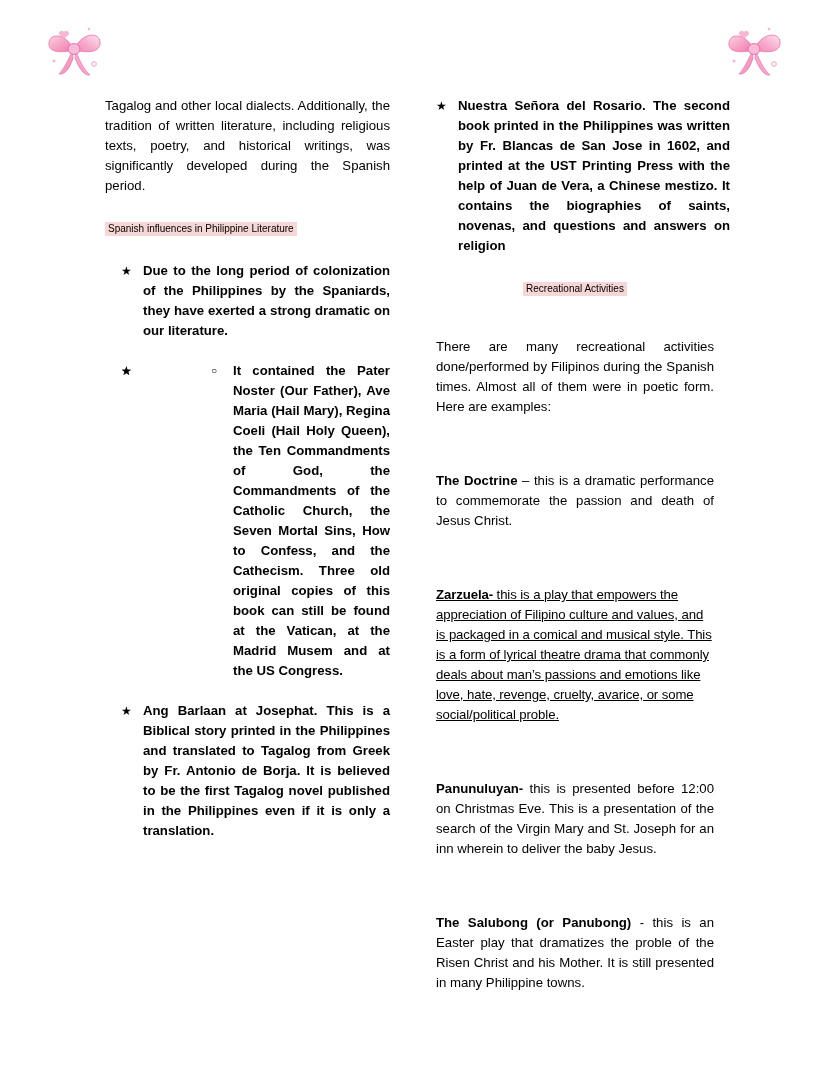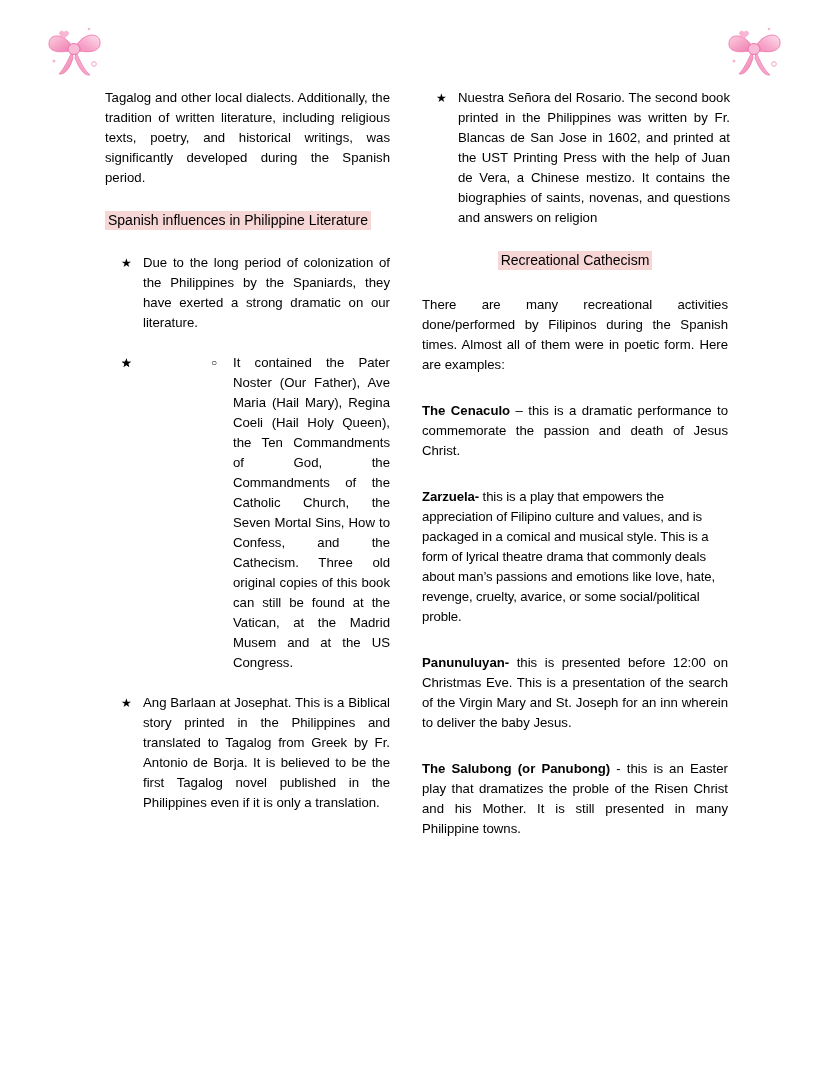--- a/index.html
+++ b/index.html
@@ -26,21 +26,21 @@
     height: 60px;
     pointer-events: none;
   }
   .bow-left  { left: 42px;  top: 20px; }
   .bow-right { left: 722px; top: 20px; }
 
   
   .columns {
     position: absolute;
     left: 0;
-    top: 88px;
+    top: 96px;
     width: 828px;
     display: flex;
     flex-direction: row;
   }
   .col {
     box-sizing: border-box;
   }
   .col-left {
     width: 420px;
     padding-left: 105px;
@@ -62,21 +62,21 @@
     margin: 0 0 0 0;
     text-align: justify;
     text-justify: inter-word;
   }
   .spacer-md { height: 22px; }
 
   
   .hl-heading {
     display: inline;
     background: #f7d6d6;
-    font-size: 14px;
+    font-size: 10px;
     line-height: 20px;
     color: #000000;
     padding: 1px 3px 2px 3px;
     box-decoration-break: clone;
     -webkit-box-decoration-break: clone;
   }
   .heading-block { margin: 0; }
   .heading-block.center { text-align: center; }
 
   
@@ -94,21 +94,21 @@
   }
   ul.star-list > li:last-child { margin-bottom: 0; }
   ul.star-list > li > .star-glyph {
     position: absolute;
     left: 16px;
     top: 0px;
     font-size: 12px;
     line-height: 20px;
     color: #000000;
   }
-  .li-text { display: block; }
+  .li-text { display: block; font-weight: bold; }
 
   
   ul.sub-list {
     list-style: none;
     margin: 0;
     padding: 0;
   }
   ul.sub-list > li {
     position: relative;
     padding-left: 90px;
@@ -119,25 +119,26 @@
   ul.sub-list > li > .circle-glyph {
     position: absolute;
     left: 68px;
     top: 0px;
     font-size: 10px;
     line-height: 20px;
     color: #000000;
   }
 
   
-  .rp { margin: 2px; text-align: justify; text-justify: inter-word; }
+  .rp { margin: 16px; text-align: justify; text-justify: inter-word; }
   .rp b, .lead { font-weight: bold; }
   .rp.condensed {
     text-align: left;
     letter-spacing: -0.1px;
+    text-decoration: underline;
   }
   .rp.condensed .lead { font-weight: bold; }
 </style>
 </head>
 <body>
 
 <div id="page">
 
   <div class="bow bow-left">
     <svg viewBox="0 0 64 60" width="64" height="60" aria-hidden="true">
@@ -239,31 +240,31 @@
       <ul class="star-list">
         <li>
           <span class="star-glyph">★</span>
           <span class="li-text">Nuestra Señora del Rosario. The second book printed in the Philippines was written by Fr. Blancas de San Jose in 1602, and printed at the UST Printing Press with the help of Juan de Vera, a Chinese mestizo. It contains the biographies of saints, novenas, and questions and answers on religion</span>
         </li>
       </ul>
 
       <div class="spacer-md"></div>
 
       <div class="heading-block center">
-        <span class="hl-heading">Recreational Cathecism</span>
+        <span class="hl-heading">Recreational Activities</span>
       </div>
 
       <div class="spacer-md"></div>
 
       <p class="rp">There are many recreational activities done/performed by Filipinos during the Spanish times. Almost all of them were in poetic form. Here are examples:</p>
 
       <div class="spacer-md"></div>
 
       <p class="rp">
-        <b class="lead">The Cenaculo</b><span> – this is a dramatic performance to commemorate the passion and death of Jesus Christ.</span>
+        <b class="lead">The Doctrine</b><span> – this is a dramatic performance to commemorate the passion and death of Jesus Christ.</span>
       </p>
 
       <div class="spacer-md"></div>
 
       <p class="rp condensed">
         <b class="lead">Zarzuela-</b><span>  this is a play that empowers the appreciation of Filipino culture and values, and is packaged in a comical and musical style. This is a form of lyrical theatre drama that commonly deals about man’s passions and emotions like love, hate, revenge, cruelty, avarice, or some social/political proble.</span>
       </p>
 
       <div class="spacer-md"></div>
 

